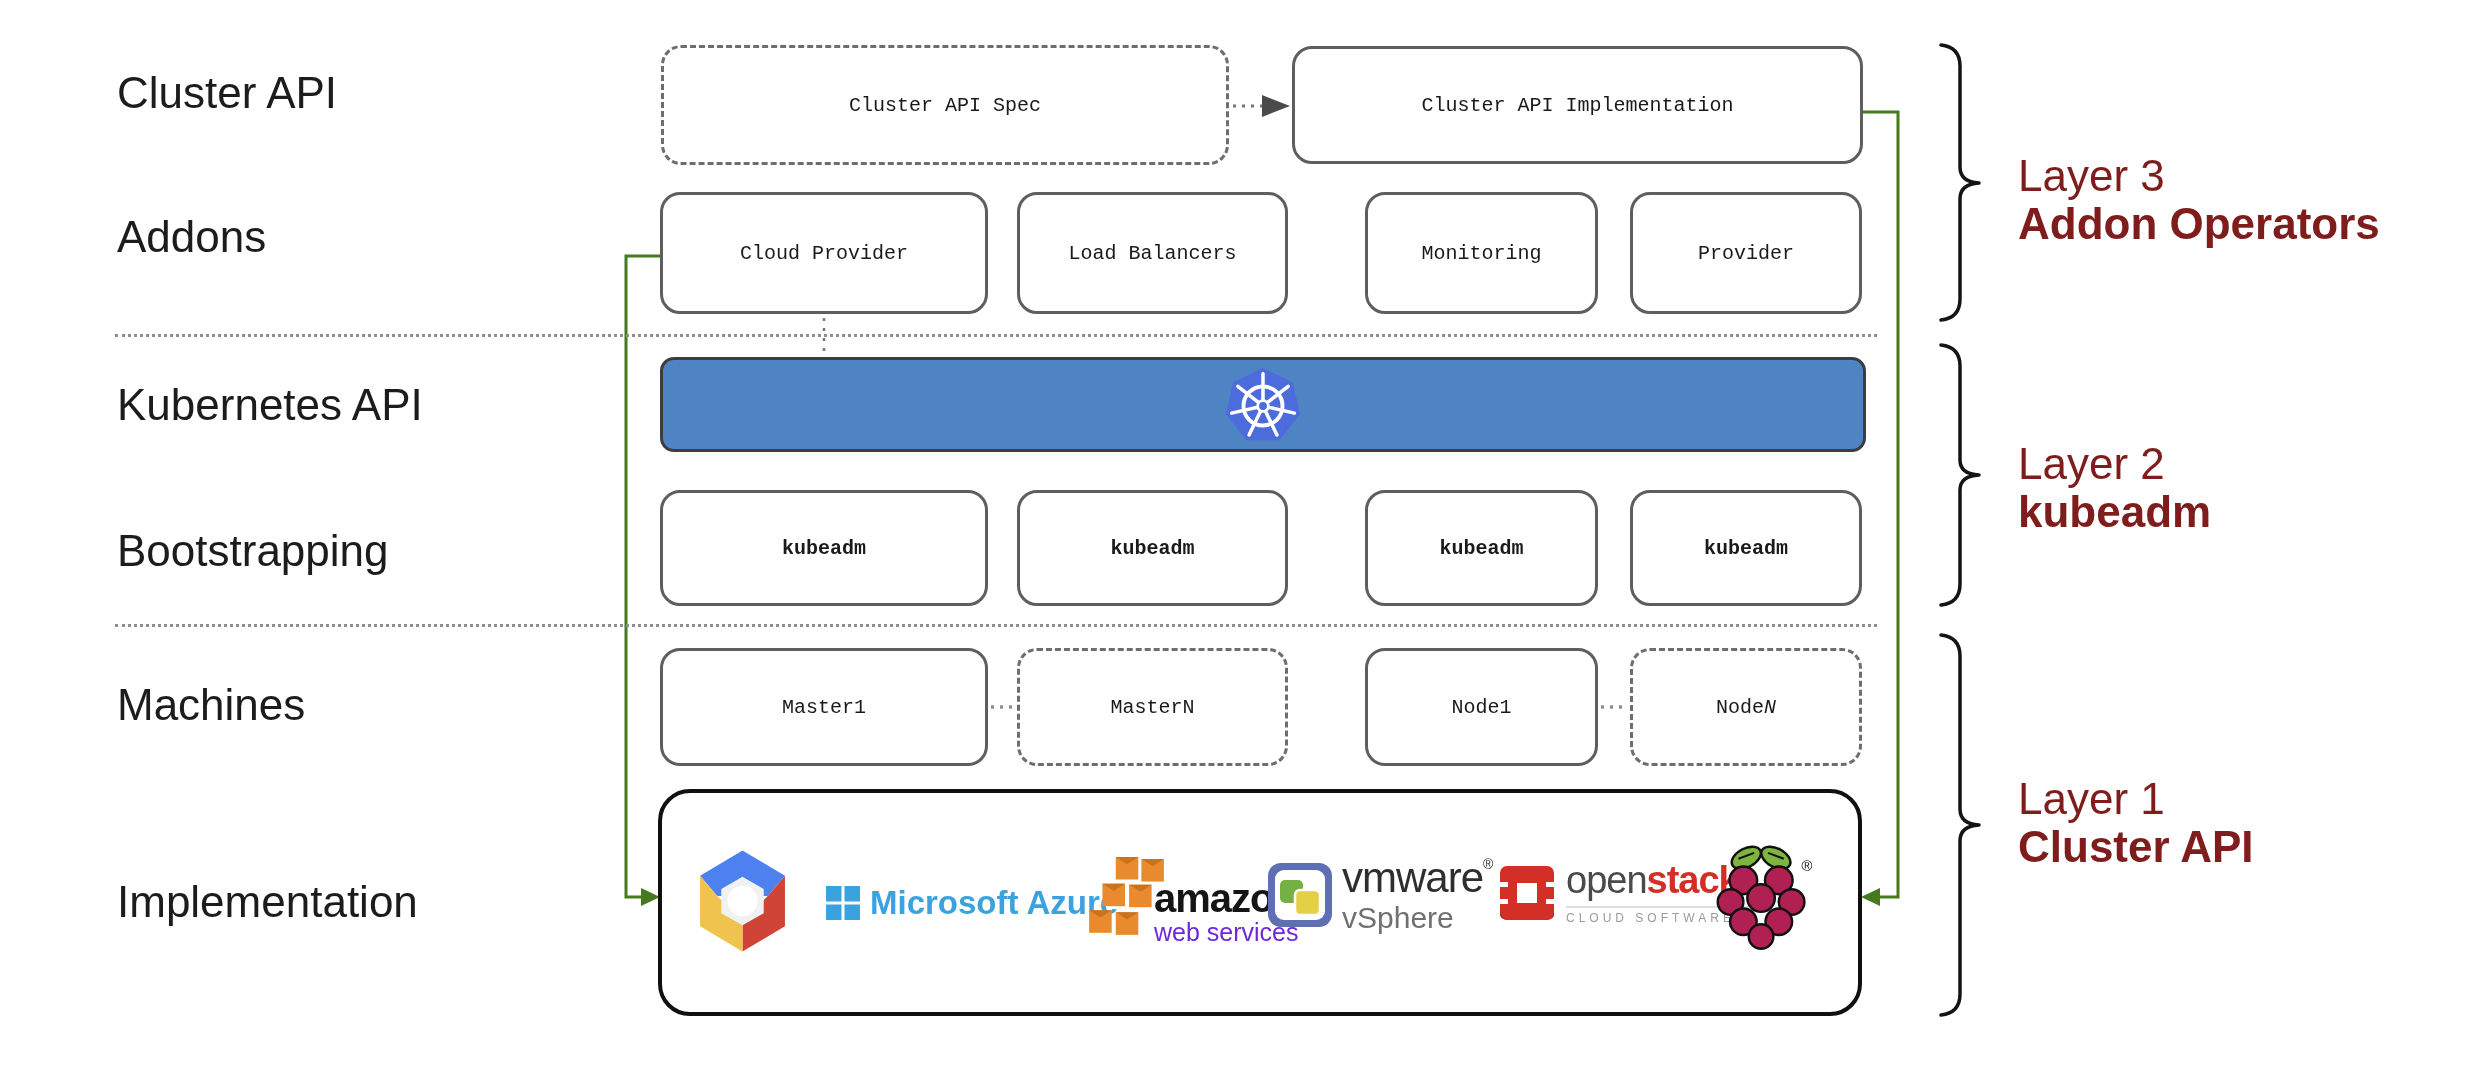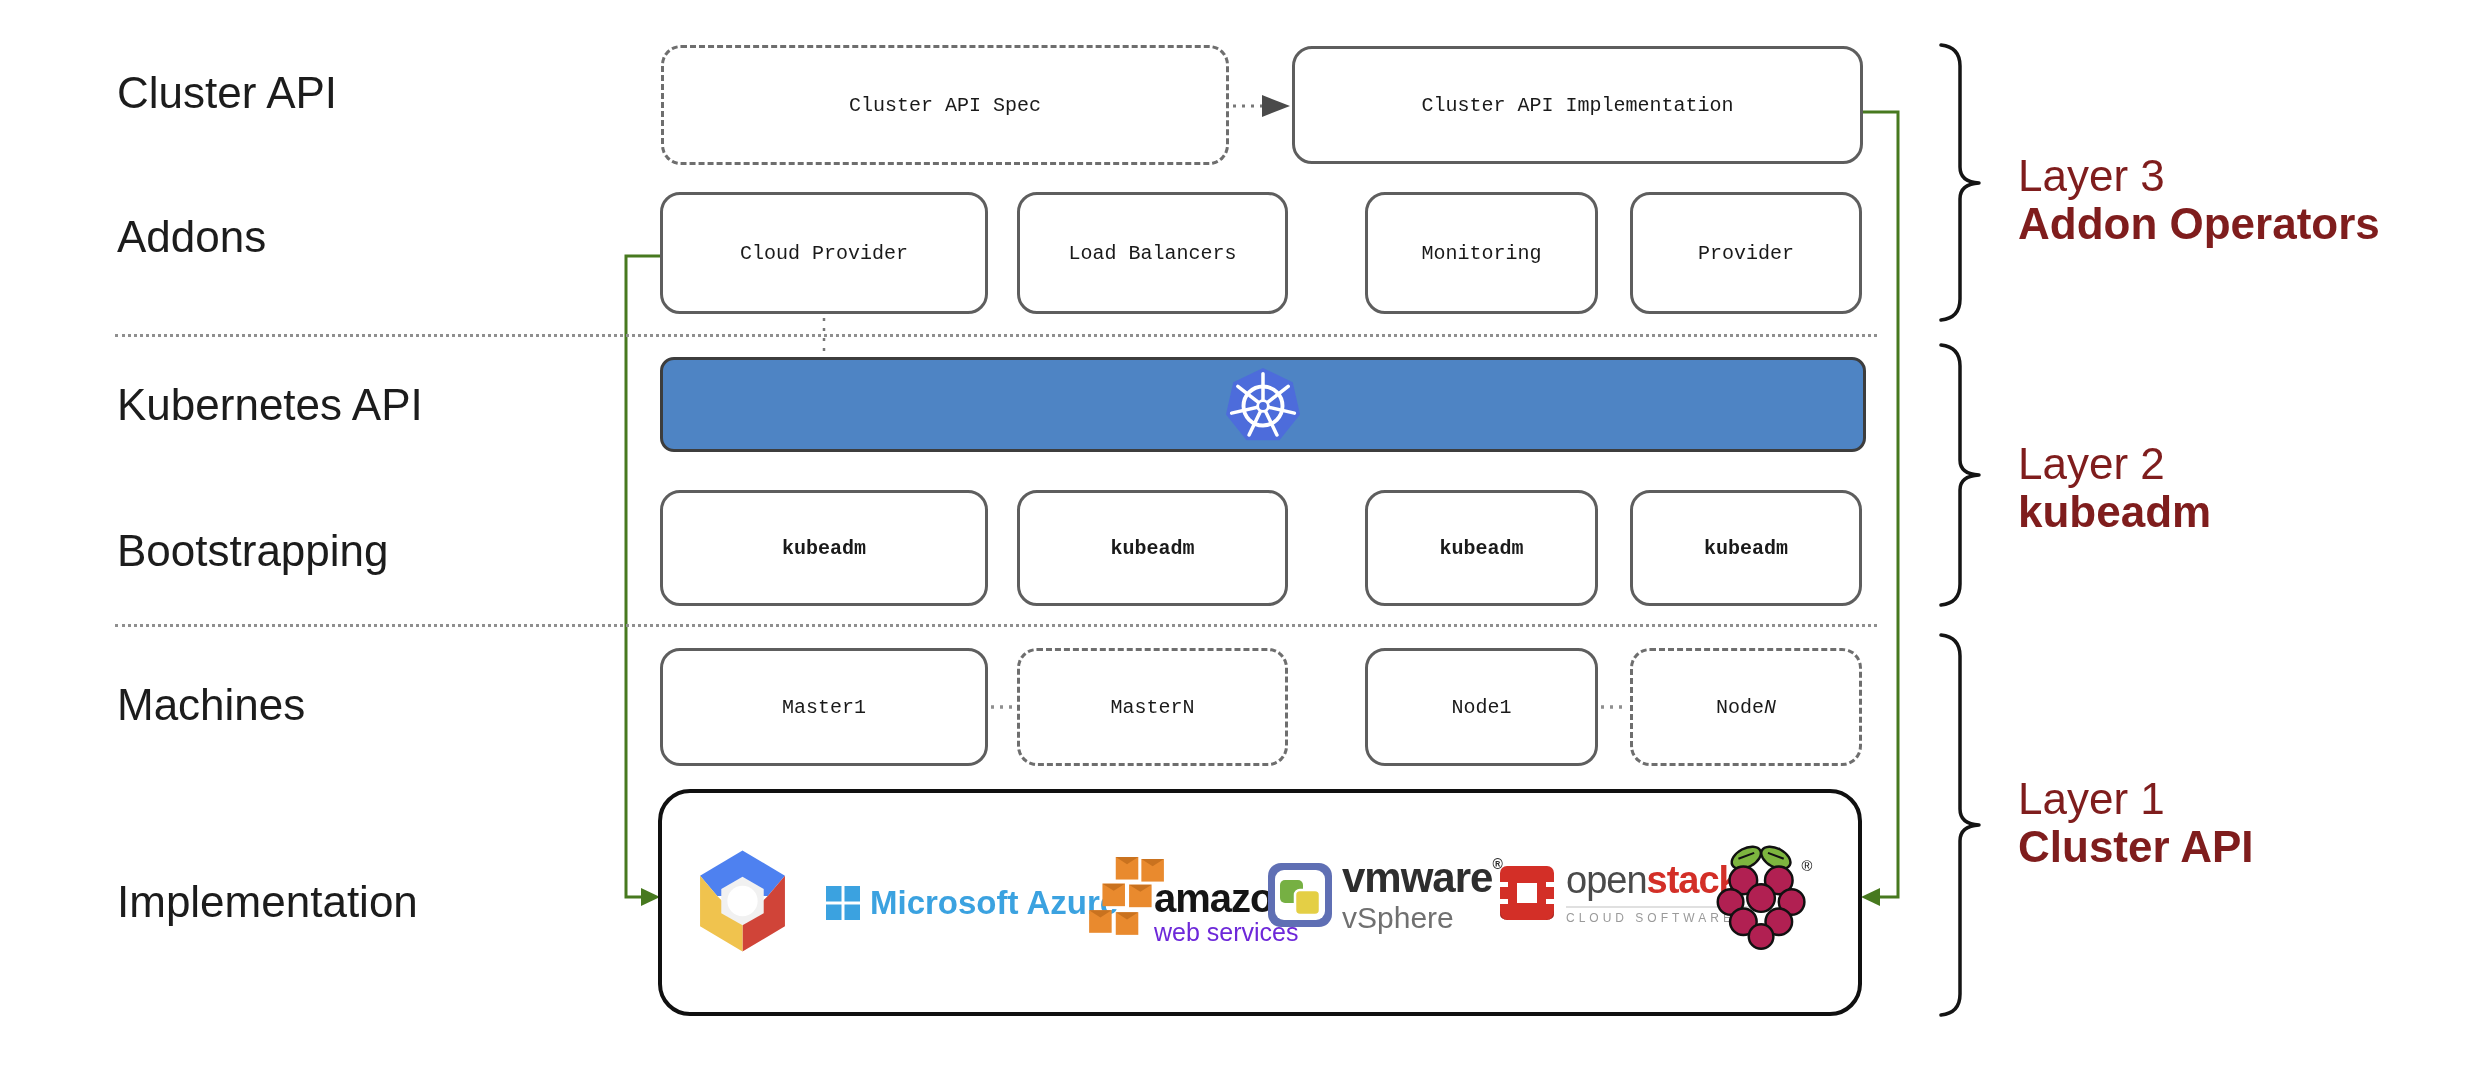--- a/index.html
+++ b/index.html
@@ -47,21 +47,21 @@
   .infra{
     position:absolute;left:658px;top:789px;width:1204px;height:227px;
     box-sizing:border-box;border:4px solid #101010;border-radius:32px;background:#fff;z-index:1;
   }
   .logo{position:absolute;z-index:2;display:flex;align-items:center;}
   .azure-text{font-size:33px;font-weight:600;color:var(--azure-blue,#3ba2e0);margin-left:10px;white-space:nowrap;}
   .aws-text{display:flex;flex-direction:column;line-height:1;margin-left:-14px;margin-top:26px;}
   .aws-amazon{font-size:40px;font-weight:bold;color:#151515;letter-spacing:-1px;}
   .aws-web{font-size:25px;color:#6d28d9;margin-top:2px;}
   .vm-text{display:flex;flex-direction:column;line-height:1;margin-left:10px;}
-  .vm-vmware{font-size:42px;font-weight:bold;color:#2e2e2e;letter-spacing:-1px;}
+  .vm-vmware{font-size:42px;font-weight:normal;color:#2e2e2e;letter-spacing:-1px;}
   .vm-mark{font-size:14px;vertical-align:top;}
   .vm-vsphere{font-size:30px;color:#707070;margin-top:4px;}
   .os-text{display:flex;flex-direction:column;line-height:1;margin-left:12px;}
   .os-word{font-size:38px;letter-spacing:-1px;}
   .os-open{color:#4a4a4a;}
   .os-stack{color:var(--openstack-red,#d32f27);font-weight:bold;}
   .os-mark{font-size:13px;color:var(--openstack-red,#d32f27);vertical-align:top;}
   .os-sub{font-size:12px;color:#9a9a9a;letter-spacing:4px;margin-top:7px;border-top:2px solid #e0e0e0;padding-top:4px;}
   
   .layerlabel{position:absolute;left:2018px;font-size:44px;line-height:48px;color:#7f1d1d;z-index:2;white-space:nowrap;}

